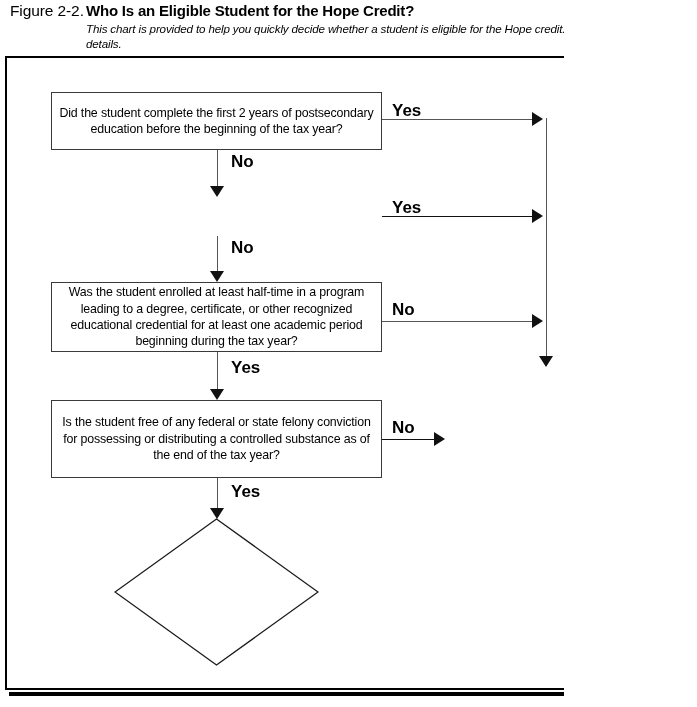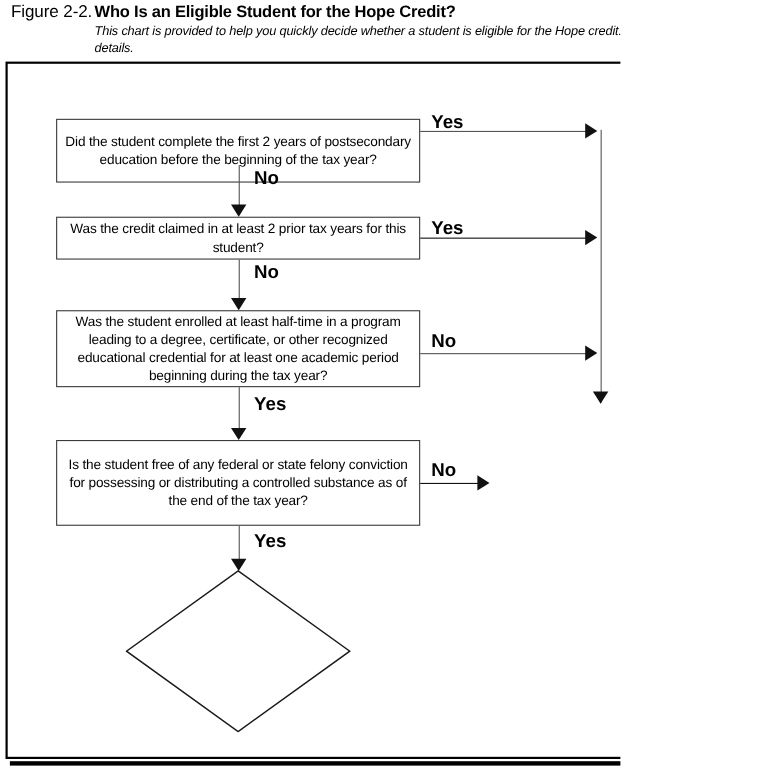--- a/index.html
+++ b/index.html
@@ -93,21 +93,21 @@
     background: #ffffff;
     display: flex;
     align-items: center;
     justify-content: center;
     text-align: center;
     font-size: 12.4px;
     line-height: 16.4px;
     letter-spacing: -0.15px;
     padding: 2px 6px;
   }
-  #box1 { left: 51px;  top: 108px;  width: 331px; height: 58px; }
+  #box1 { left: 51px;  top: 92px;  width: 331px; height: 58px; }
   #box2 { left: 51px;  top: 197px; width: 331px; height: 39px; }
   #box3 { left: 51px;  top: 282px; width: 331px; height: 70px; }
   #box4 { left: 51px;  top: 400px; width: 331px; height: 78px; }
 
   
   .diamond-wrap {
     position: absolute;
   }
   .diamond-wrap svg {
     display: block;
@@ -173,21 +173,20 @@
     <div id="fig-label">Figure 2-2.</div>
     <div id="fig-sub">This chart is provided to help you quickly decide whether a student is eligible for the Hope credit. See the text for greater details.</div>
     <div id="fig-title">Who Is an Eligible Student for the Hope Credit?</div>
   </div>
 
   <div id="frame"></div>
   <div id="shadow-right"></div>
   <div id="shadow-bottom"></div>
 
   <div class="qbox" id="box1">Did the student complete the first 2 years of postsecondary education before the beginning of the tax year?</div>
-  <div class="qbox" id="box2">Was the credit claimed in at least 2 prior tax years for this student?</div>
   <div class="qbox" id="box4">Is the student free of any federal or state felony conviction for possessing or distributing a controlled substance as of the end of the tax year?</div>
   <div class="qbox" id="box3">Was the student enrolled at least half-time in a program leading to a degree, certificate, or other recognized educational credential for at least one academic period beginning during the tax year?</div>
 
   <div class="vline" style="left:217px; top:150px; height:39px;"></div>
   <div class="arrow-down" style="left:210px; top:186px;"></div>
   <div class="branch-label" style="left:231px; top:152px;">No</div>
 
   <div class="vline" style="left:217px; top:236px; height:38px;"></div>
   <div class="arrow-down" style="left:210px; top:271px;"></div>
   <div class="branch-label" style="left:231px; top:238px;">No</div>

